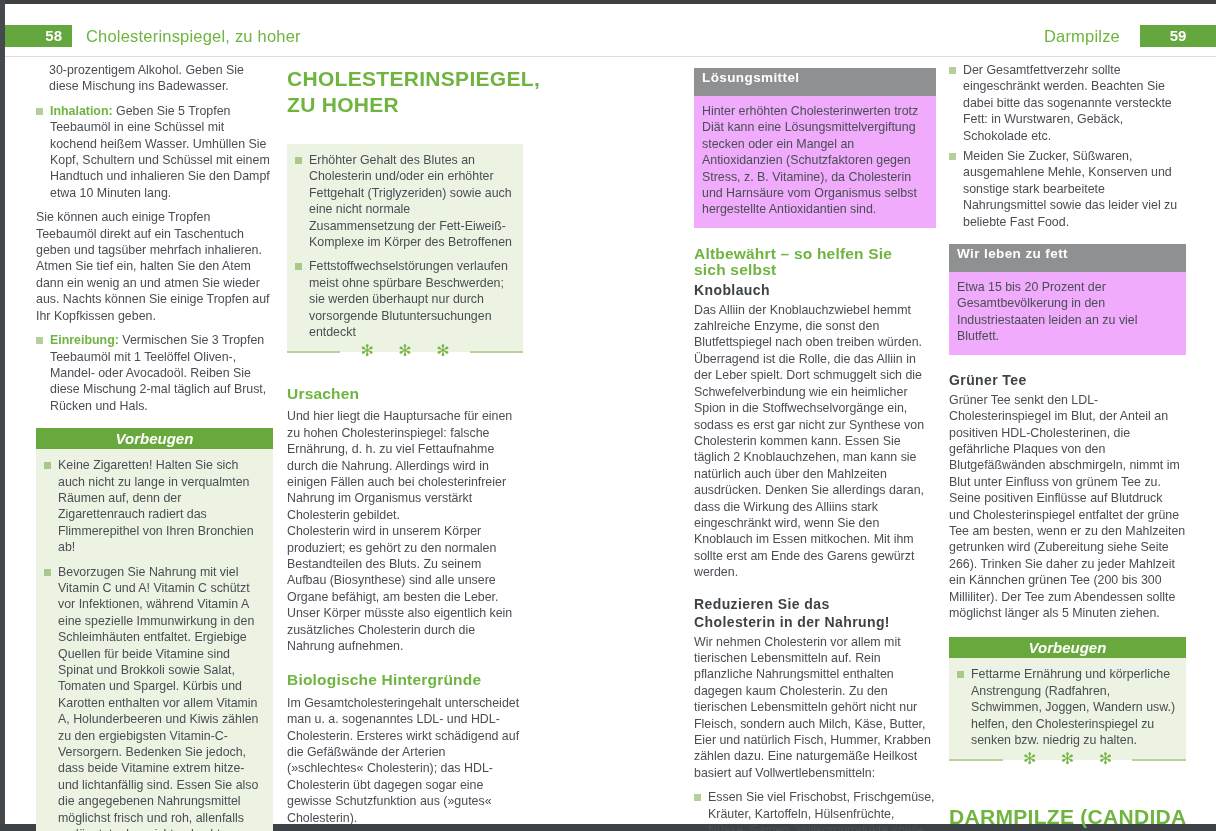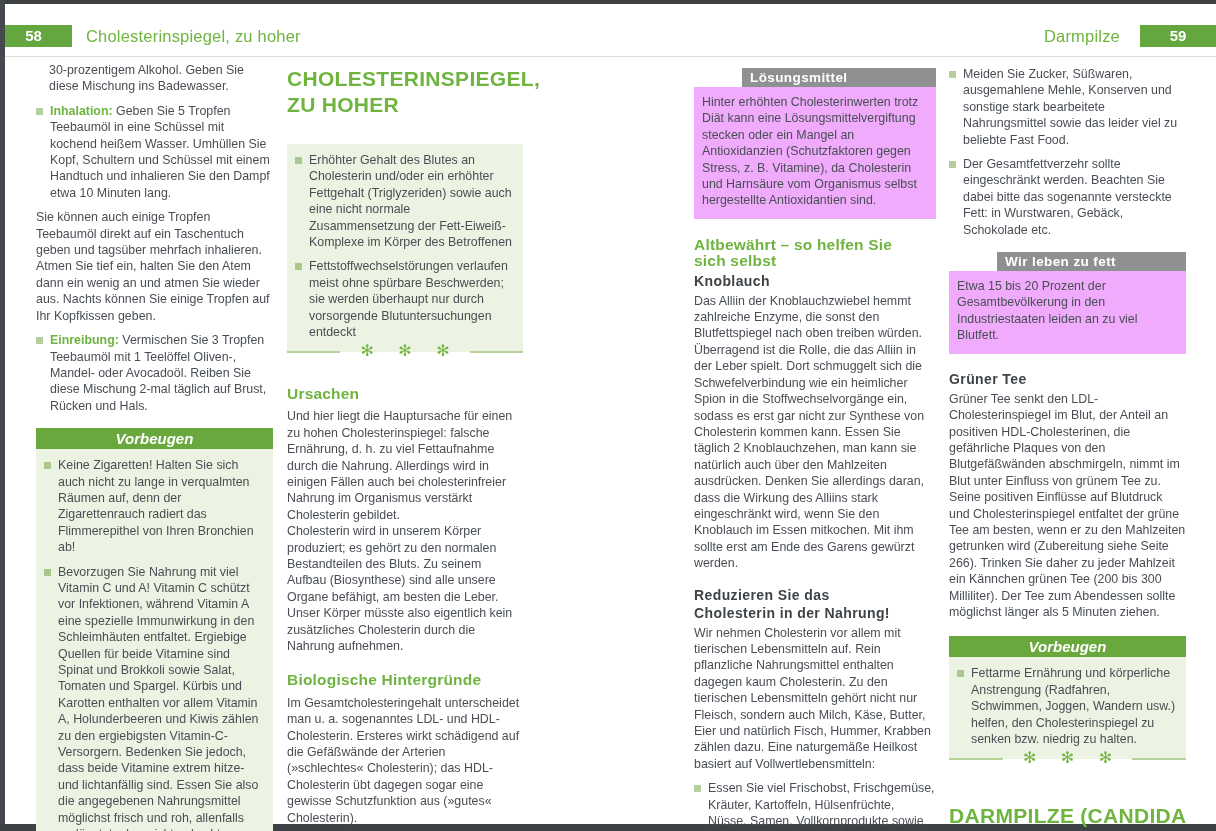--- a/index.html
+++ b/index.html
@@ -7,21 +7,21 @@
     position:relative;width:1216px;height:831px;background:#ffffff;overflow:hidden;
     font-family:"Liberation Sans", sans-serif;color:#494e54;
   }
   
   .frame-top{position:absolute;top:0;left:0;width:100%;height:4px;background:#3c4043;}
   .frame-left{position:absolute;top:0;left:0;width:5px;height:100%;background:#45484c;}
   .frame-bottom{position:absolute;bottom:0;left:0;width:100%;height:7px;background:#3d4246;}
   
   .h-numbox{position:absolute;top:25px;height:22px;background:#64a73e;color:#fff;
     font-weight:bold;font-size:15px;line-height:22px;}
-  .h-num-left{left:5px;width:67px;text-align:center;padding-right:10px;box-sizing:border-box;}
+  .h-num-left{left:5px;width:67px;text-align:right;padding-right:10px;box-sizing:border-box;}
   .h-num-right{right:0;width:76px;text-align:center;}
   .h-title{position:absolute;top:27px;font-size:16.5px;color:#6fb43f;letter-spacing:.2px;}
   .h-title-left{left:86px;}
   .h-title-right{right:96px;}
   .h-rule{position:absolute;top:56px;left:5px;right:0;height:1px;background:#dddddb;}
   
   .col{position:absolute;top:62px;font-size:12.4px;line-height:16.4px;}
   .col1{left:36px;width:237px;}
   .col2{left:287px;width:236px;}
   .col3{left:694px;width:242px;}
@@ -36,21 +36,21 @@
   
   .bigtitle{font-size:21px;line-height:26px;font-weight:bold;color:#6fb43f;letter-spacing:.3px;margin:0;}
   .gheading{font-size:15.5px;font-weight:bold;color:#6fb43f;letter-spacing:.2px;margin:0 0 6px 0;}
   .dheading{font-size:14px;font-weight:bold;color:#3e4347;letter-spacing:.4px;margin:0 0 3px 0;line-height:18px;}
   
   .greenbox .hdr{background:#68a83d;color:#fff;font-weight:bold;font-style:italic;
     text-align:center;font-size:15px;line-height:21px;height:21px;}
   .greenbox .bdy{background:#edf3e2;padding:8px 8px 12px 8px;}
   .greenbox .sq{background:#a9c88c;}
   .graybox .hdr{background:#8f9091;color:#fff;font-weight:bold;font-size:13.5px;
-    line-height:20px;height:19px;padding:0 8px;letter-spacing:.4px;margin-left:48px;}
+    line-height:20px;height:28px;padding:0 8px;letter-spacing:.4px;}
   .graybox .bdy{background:#f0abfc;padding:7px 8px 10px 8px;}
   
   .stars{display:flex;align-items:center;color:#76b548;margin-top:-9px;position:relative;}
   .stars .ln{flex:1;height:2px;background:#b7d39a;}
   .stars .st{margin:0 10px;font-size:16px;letter-spacing:10px;padding-left:10px;white-space:nowrap;}
   .mbs{margin-bottom:8px;}
 </style>
 </head>
 <body>
 
@@ -139,27 +139,27 @@
     <h3 class="dheading" style="margin-top:14px;width:220px;">Reduzieren Sie das Cholesterin in der Nahrung!</h3>
     <p class="mbs">Wir nehmen Cholesterin vor allem mit tierischen Lebensmitteln auf. Rein pflanzliche Nahrungsmittel enthalten dagegen kaum Cholesterin. Zu den tierischen Lebensmitteln gehört nicht nur Fleisch, sondern auch Milch, Käse, Butter, Eier und natürlich Fisch, Hummer, Krabben zählen dazu. Eine naturgemäße Heilkost basiert auf Vollwertlebensmitteln:</p>
     <div class="bullet mbs">
       <span class="sq"></span>
       <span class="btxt">Essen Sie viel Frischobst, Frischgemüse, Kräuter, Kartoffeln, Hülsenfrüchte, Nüsse, Samen, Vollkornprodukte sowie kalt gepresste Pflanzenöle.</span>
     </div>
 
   </div>
 
   <div class="col col4">
+    <div class="bullet">
+      <span class="sq"></span>
+      <span class="btxt">Der Gesamtfettverzehr sollte eingeschränkt werden. Beachten Sie dabei bitte das sogenannte versteckte Fett: in Wurstwaren, Gebäck, Schokolade etc.</span>
+    </div>
     <div class="bullet mbs" style="margin-top:4px;">
       <span class="sq"></span>
       <span class="btxt">Meiden Sie Zucker, Süßwaren, ausgemahlene Mehle, Konserven und sonstige stark bearbeitete Nahrungsmittel sowie das leider viel zu beliebte Fast Food.</span>
-    </div>
-    <div class="bullet">
-      <span class="sq"></span>
-      <span class="btxt">Der Gesamtfettverzehr sollte eingeschränkt werden. Beachten Sie dabei bitte das sogenannte versteckte Fett: in Wurstwaren, Gebäck, Schokolade etc.</span>
     </div>
 
     <div class="graybox" style="margin-top:14px;">
       <div class="hdr">Wir leben zu fett</div>
       <div class="bdy">
         <p>Etwa 15 bis 20 Prozent der Gesamtbevölkerung in den Industriestaaten leiden an zu viel Blutfett.</p>
       </div>
     </div>
 
     <h3 class="dheading" style="margin-top:16px;">Grüner Tee</h3>

